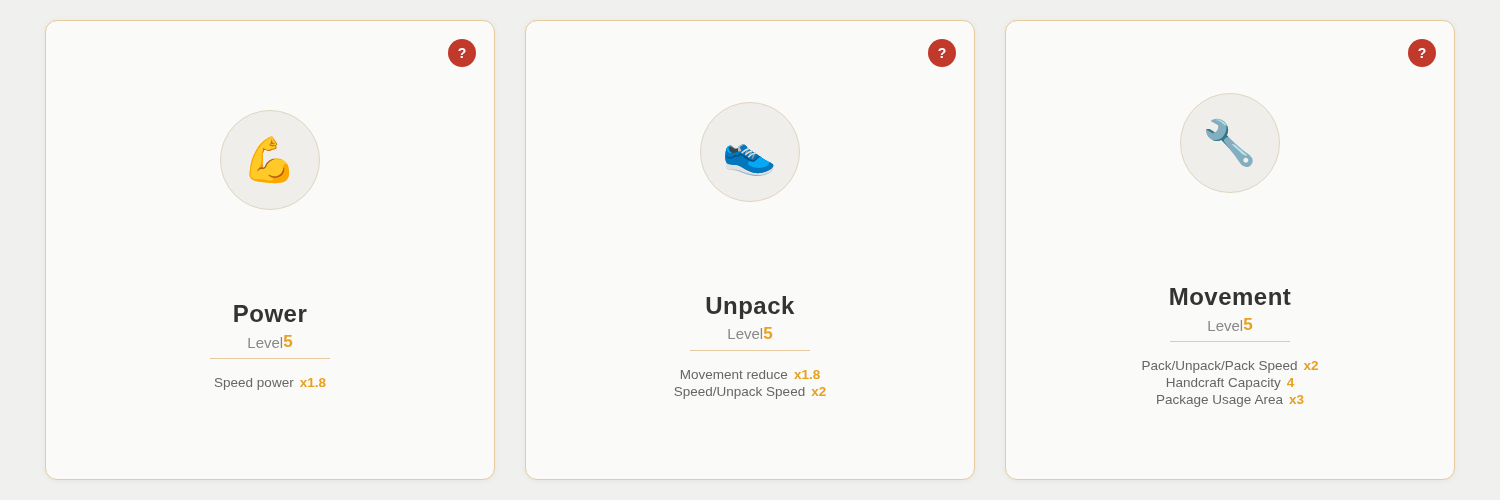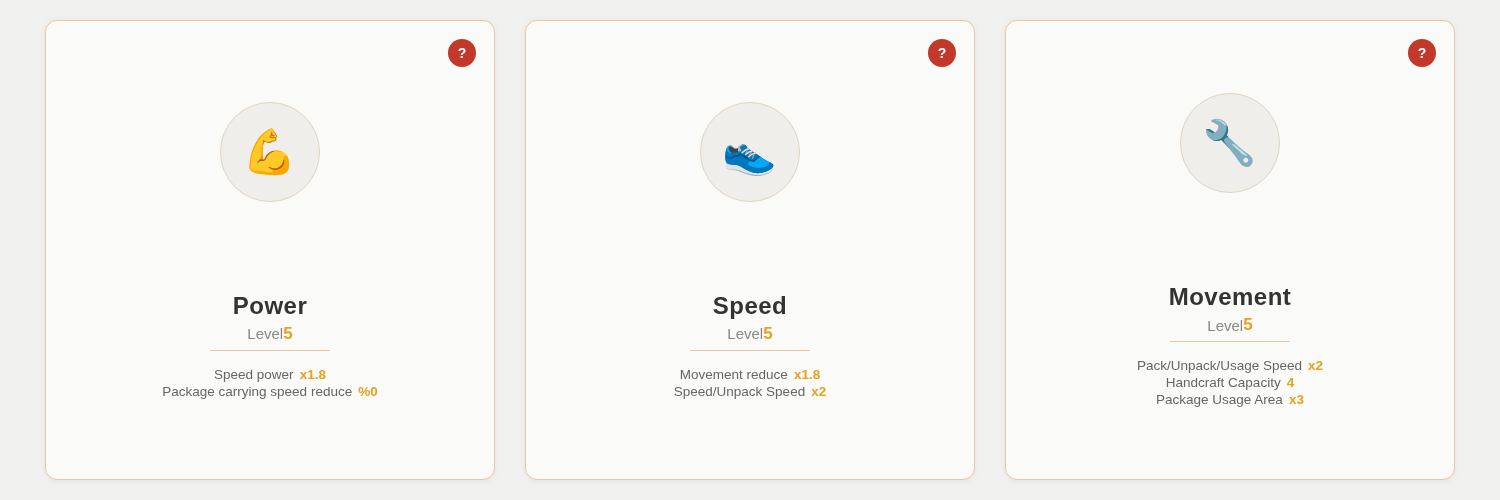--- a/index.html
+++ b/index.html
@@ -142,32 +142,28 @@
         <div class="card-title">Power</div>
         <div class="card-level-row">
           <span class="card-level-label">Level</span>
           <span class="card-level-value">5</span>
         </div>
         <div class="card-stats">
           <div class="stat-row">
             <span class="stat-label">Speed power</span>
             <span class="stat-value">x1.8</span>
           </div>
-          <div class="stat-row">
-            <span class="stat-label">Package carrying speed reduce</span>
-            <span class="stat-value">%0</span>
-          </div>
         </div>
       </div>
     </div>
     <div class="card">
       <div class="card-help-btn">?</div>
       <div class="card-icon-circle">👟</div>
       <div class="card-content">
-        <div class="card-title">Speed</div>
+        <div class="card-title">Unpack</div>
         <div class="card-level-row">
           <span class="card-level-label">Level</span>
           <span class="card-level-value">5</span>
         </div>
         <div class="card-stats">
           <div class="stat-row">
             <span class="stat-label">Movement reduce</span>
             <span class="stat-value">x1.8</span>
           </div>
           <div class="stat-row">
@@ -181,21 +177,21 @@
       <div class="card-help-btn">?</div>
       <div class="card-icon-circle">🔧</div>
       <div class="card-content">
         <div class="card-title">Movement</div>
         <div class="card-level-row">
           <span class="card-level-label">Level</span>
           <span class="card-level-value">5</span>
         </div>
         <div class="card-stats">
           <div class="stat-row">
-            <span class="stat-label">Pack/Unpack/Usage Speed</span>
+            <span class="stat-label">Pack/Unpack/Pack Speed</span>
             <span class="stat-value">x2</span>
           </div>
           <div class="stat-row">
             <span class="stat-label">Handcraft Capacity</span>
             <span class="stat-value">4</span>
           </div>
           <div class="stat-row">
             <span class="stat-label">Package Usage Area</span>
             <span class="stat-value">x3</span>
           </div>

